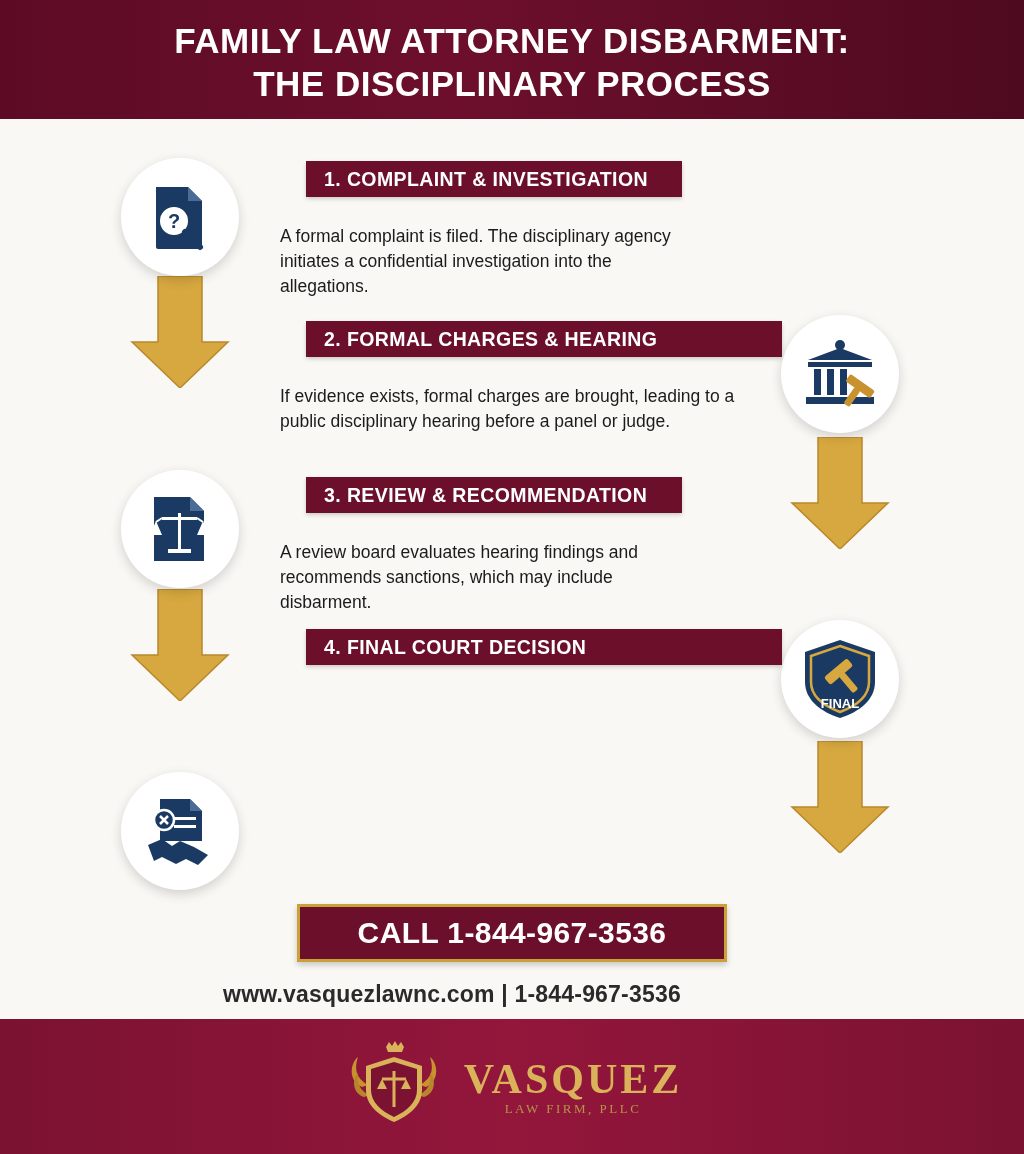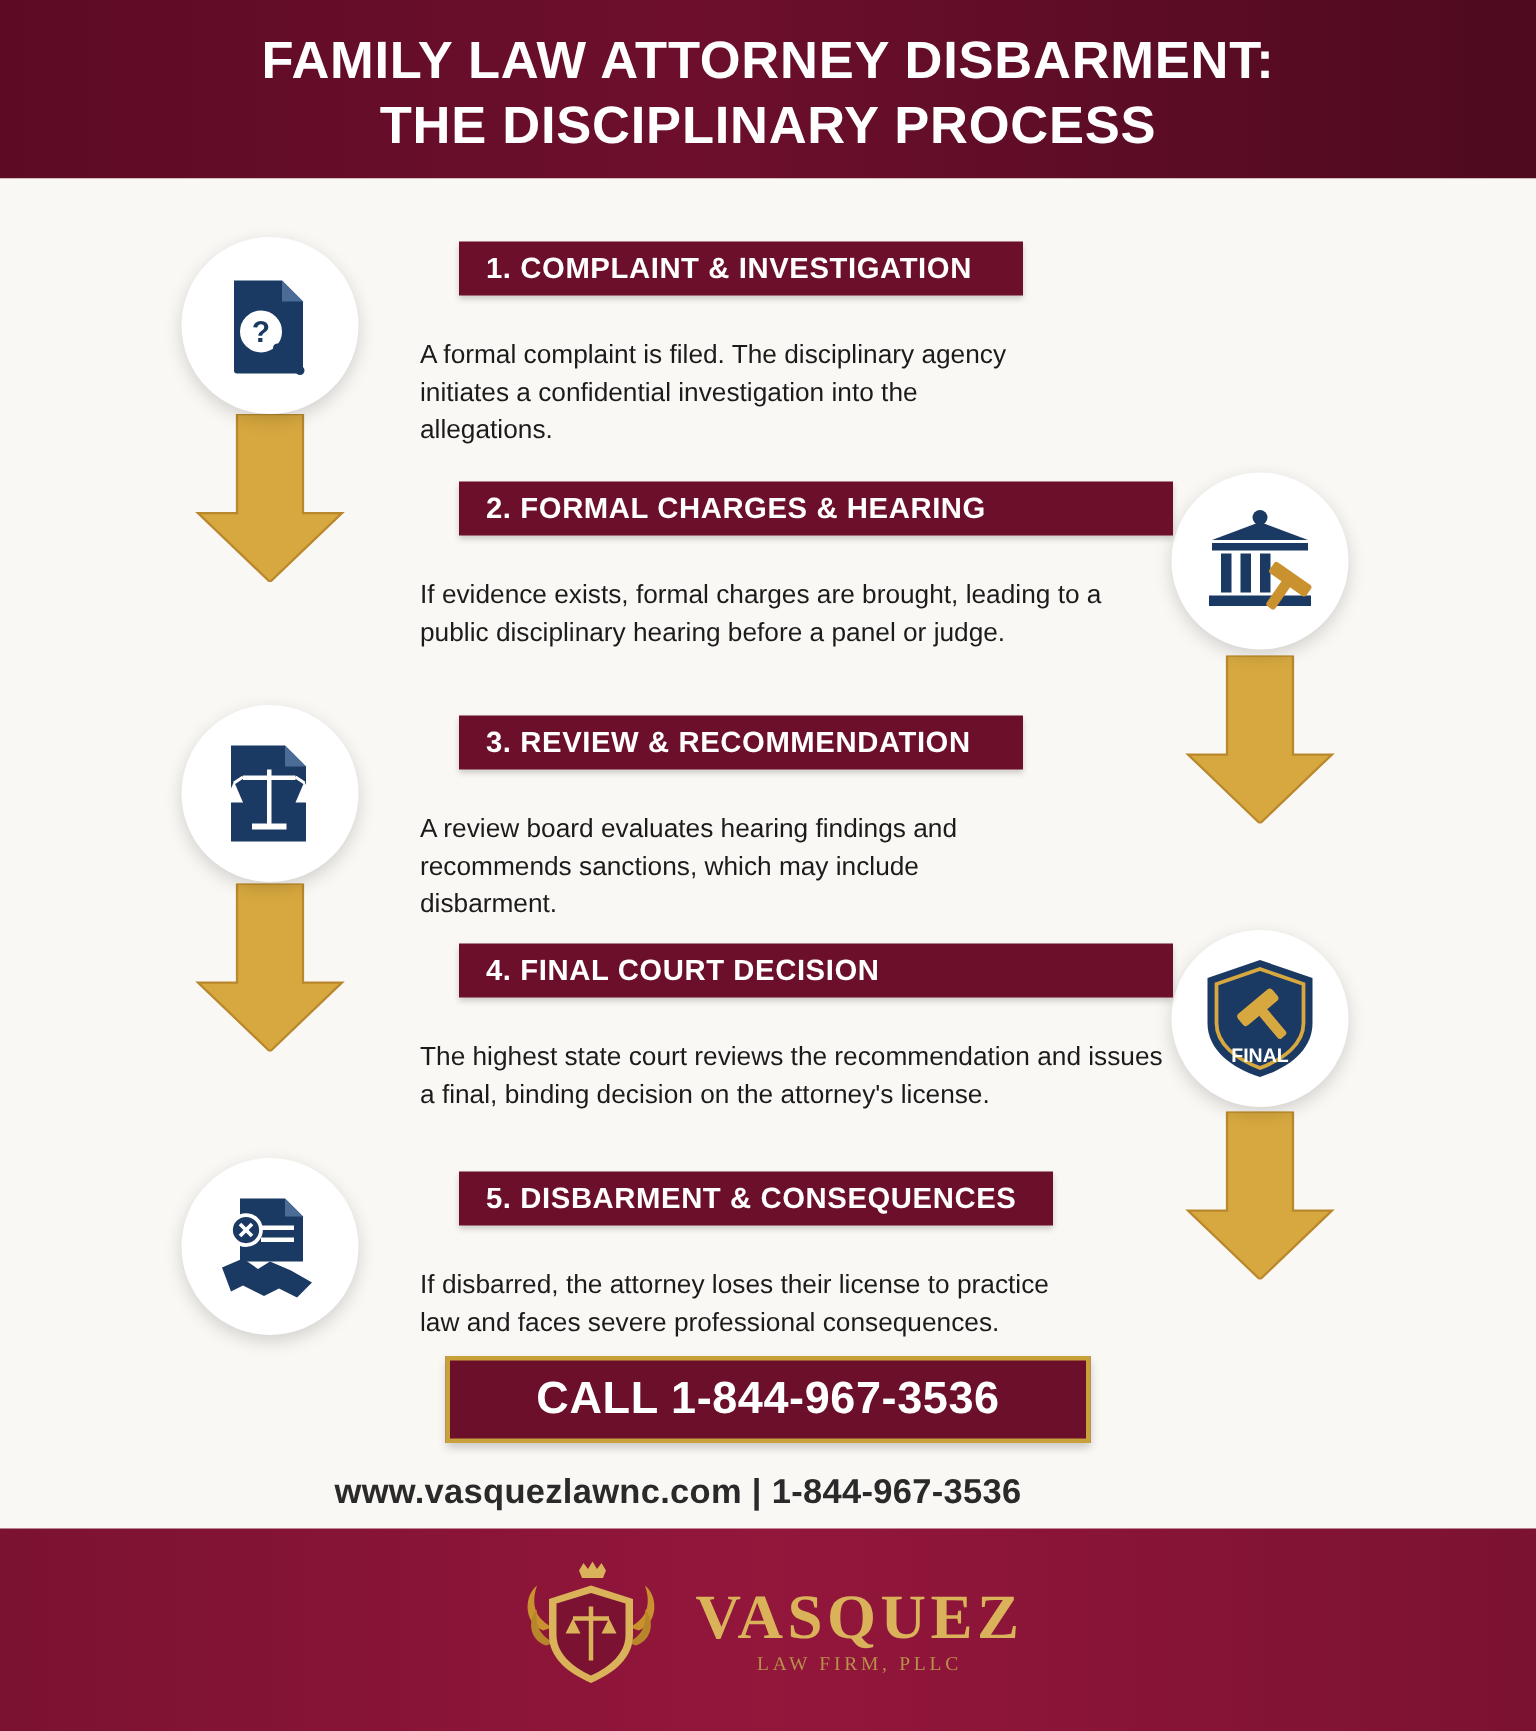--- a/index.html
+++ b/index.html
@@ -311,29 +311,22 @@
       <div class="step-bar">
         <span class="step-bar-title">3. REVIEW &amp; RECOMMENDATION</span>
       </div>
       <div class="step-desc">A review board evaluates hearing findings and recommends sanctions, which may include disbarment.</div>
     </div>
 
     <div class="step" id="step-4">
       <div class="step-bar">
         <span class="step-bar-title">4. FINAL COURT DECISION</span>
       </div>
-      <div class="step-desc">The highest state court reviews the recommendation and issues a final, binding decision on the attorney's license.</div>
-    </div>
-
-    <div class="step" id="step-5">
-      <div class="step-bar">
-        <span class="step-bar-title">5. DISBARMENT &amp; CONSEQUENCES</span>
-      </div>
-      <div class="step-desc">If disbarred, the attorney loses their license to practice law and faces severe professional consequences.</div>
-    </div>
+    </div>
+
 
     <div class="cta-button">
       <span class="cta-text">CALL 1-844-967-3536</span>
     </div>
 
     <div class="footer-contact">www.vasquezlawnc.com | 1-844-967-3536</div>
   </div>
 
   <div class="footer-bar">
     <div class="brand">

